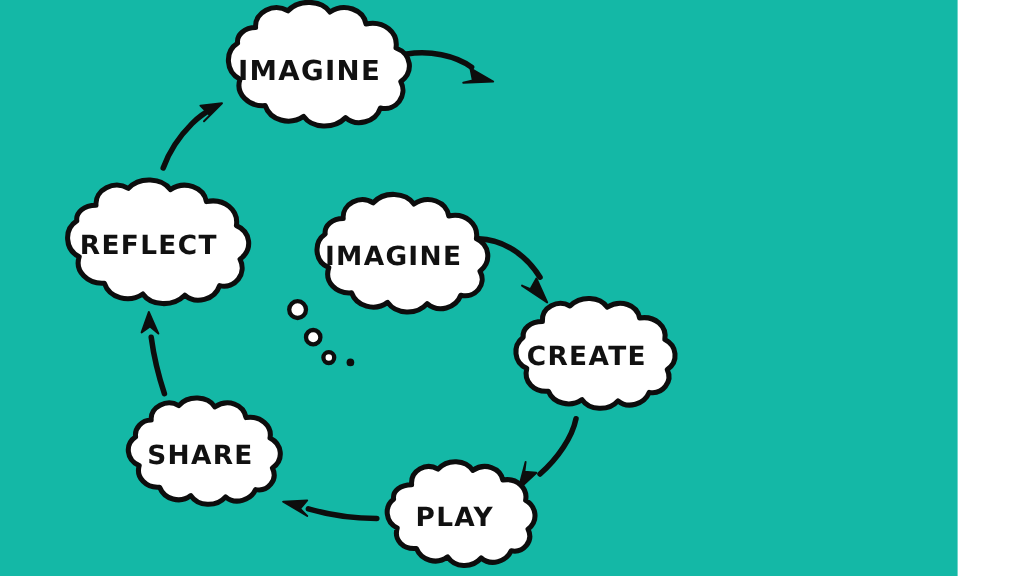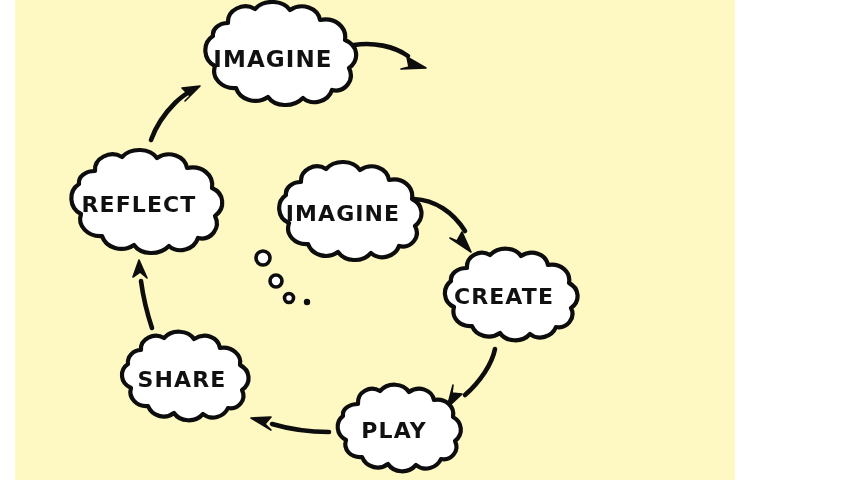--- a/index.html
+++ b/index.html
@@ -8,24 +8,23 @@
     background: #ffffff;
   }
   body {
     width: 854px;
     height: 480px;
     overflow: hidden;
     font-family: "DejaVu Sans", sans-serif;
   }
   #canvas-wrap {
     position: relative;
-    width: 720px;
+    width: 798px;
     height: 480px;
-    background: #fef9c3;
-    margin-left: 15px;
+    background: #14b8a6;
   }
   svg#diagram {
     display: block;
     width: 854px;
     height: 480px;
   }
   .cloud-path {
     fill: #ffffff;
     stroke: #0d0d0d;
     stroke-width: 4.2;

